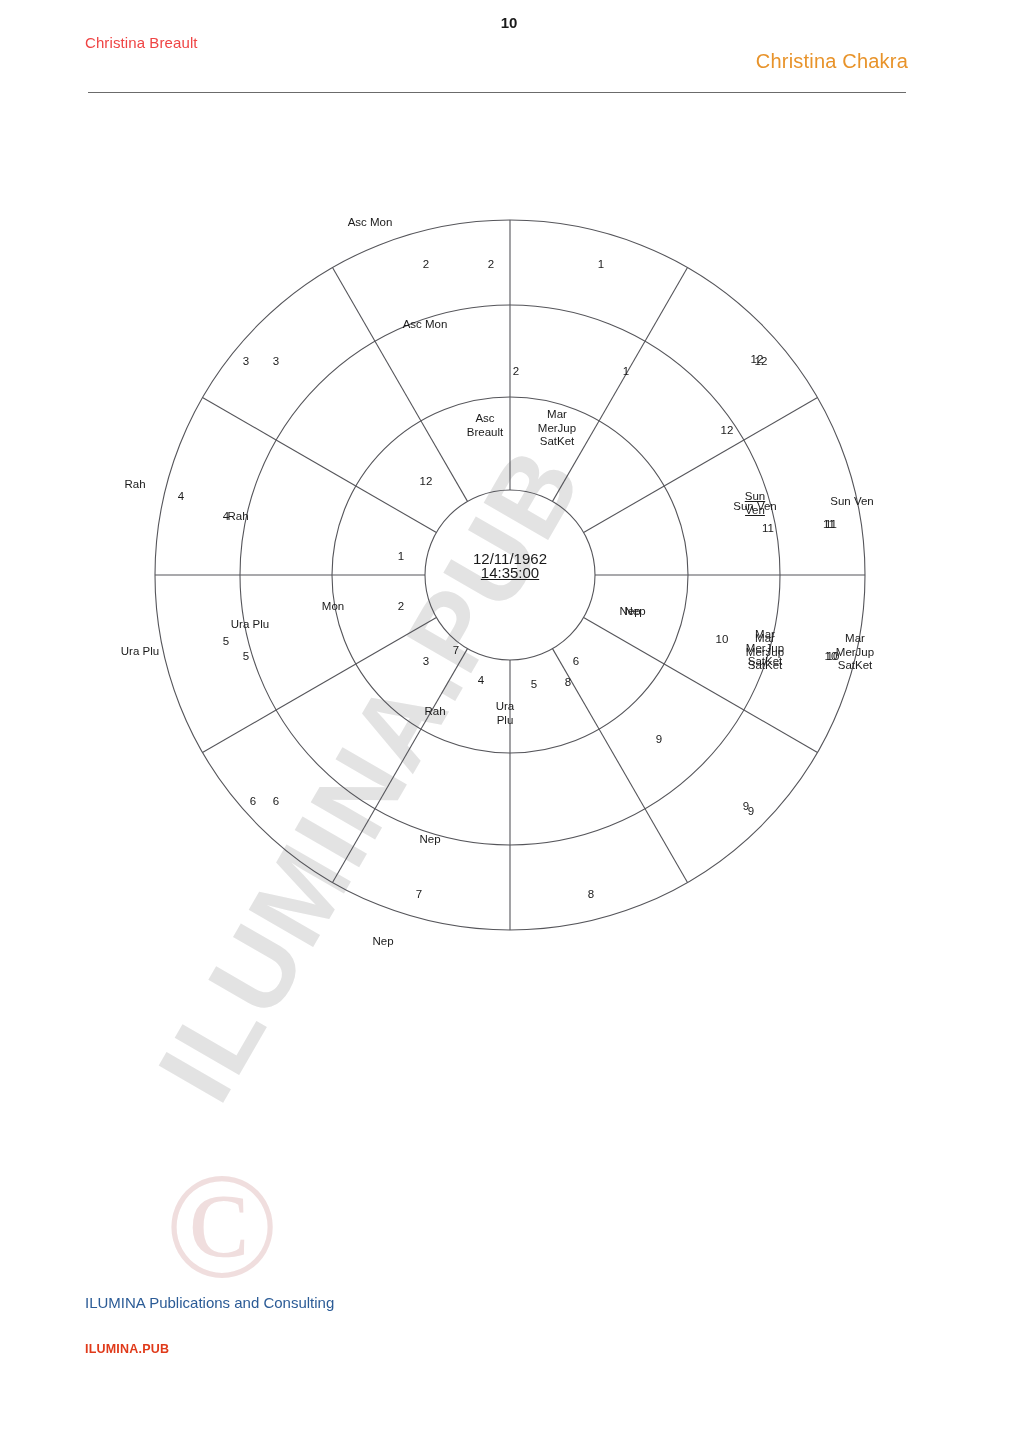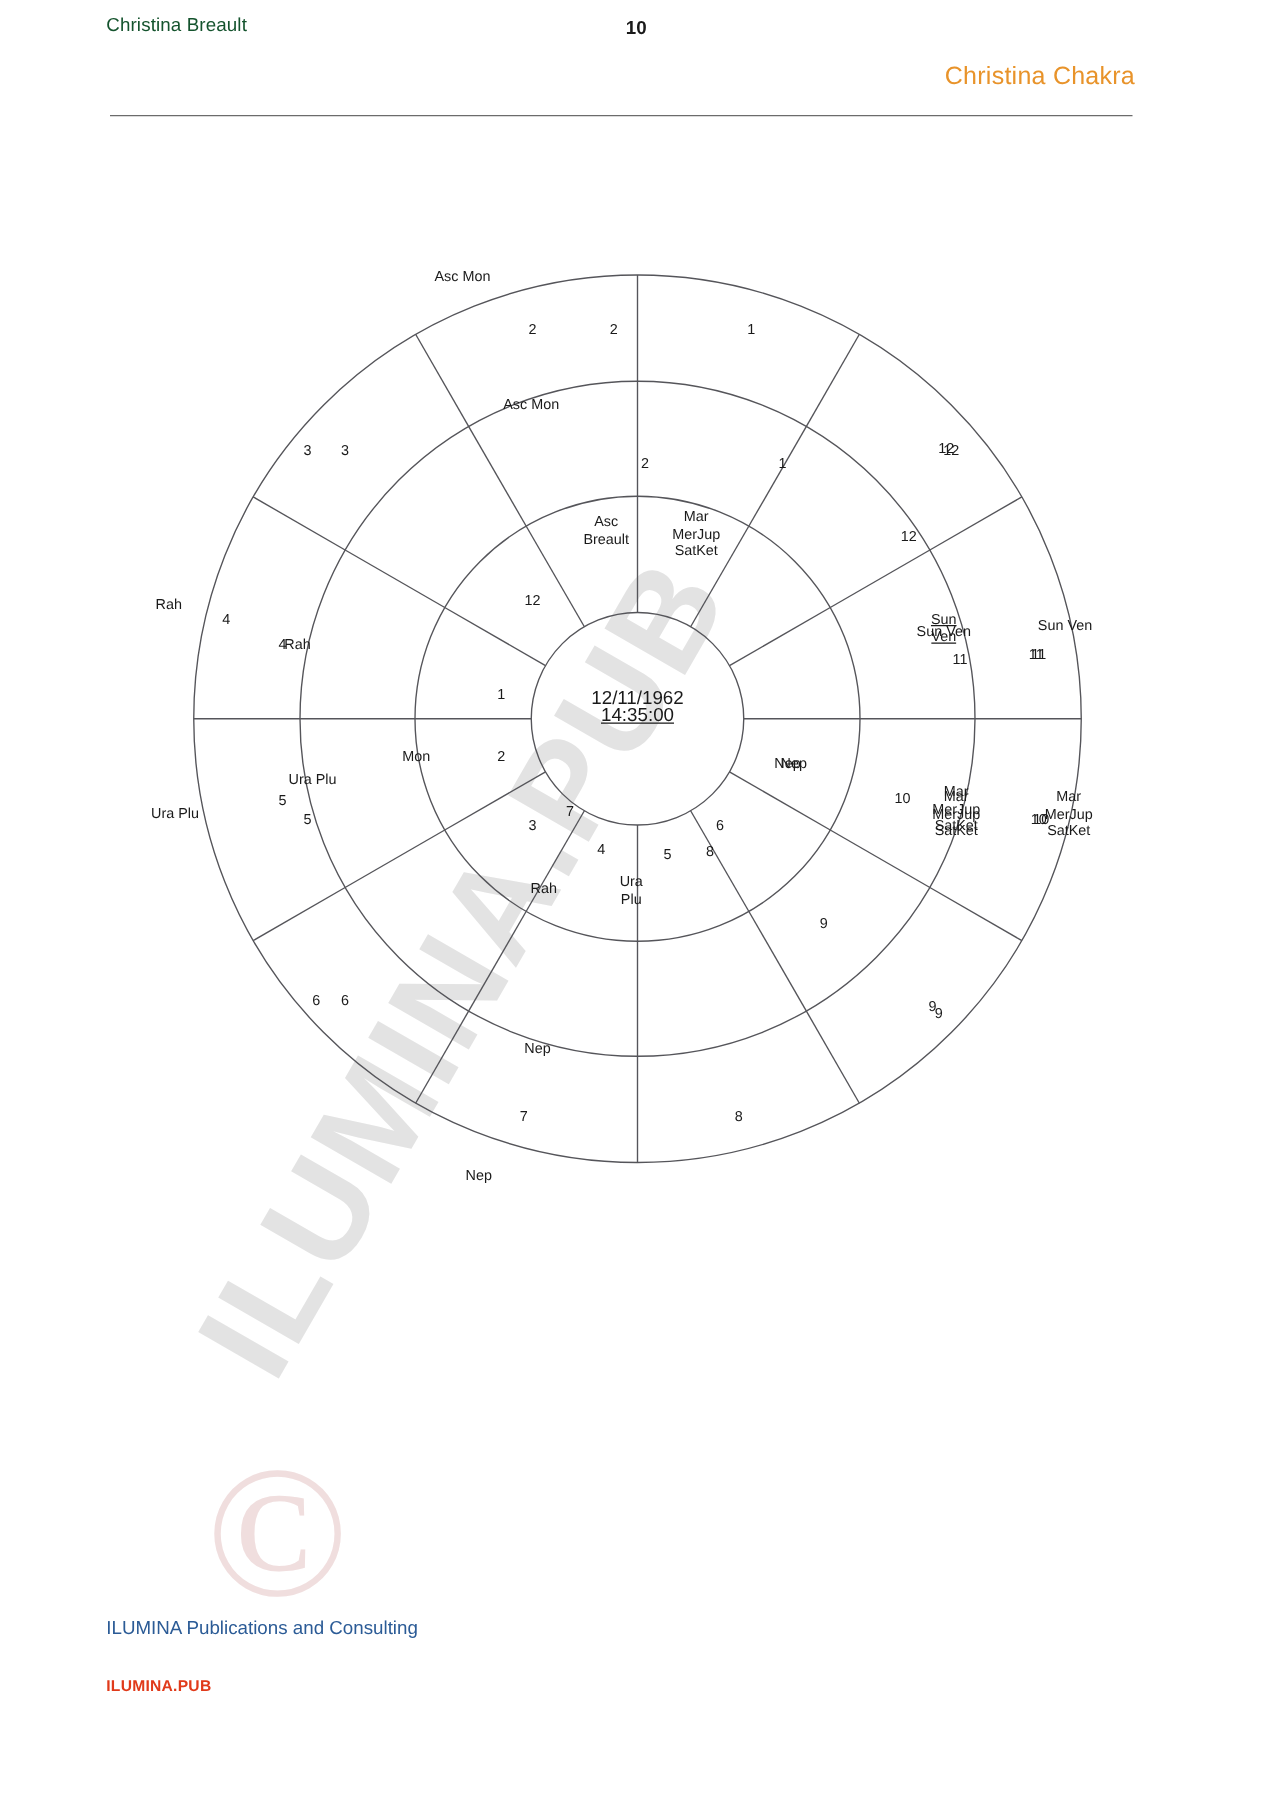--- a/index.html
+++ b/index.html
@@ -15,23 +15,23 @@
     overflow: hidden;
   }
   .page {
     position: absolute;
     inset: 0;
   }
   
   .hdr-author {
     position: absolute;
     left: 85px;
-    top: 12px;
-    font-size: 15px;
-    color: #14532d;
+    top: 34px;
+    font-size: 15px;
+    color: #ef4444;
     letter-spacing: 0.1px;
   }
   .hdr-pagenum {
     position: absolute;
     left: 0;
     right: 0;
     top: 14px;
     text-align: center;
     font-size: 15px;
     font-weight: bold;

